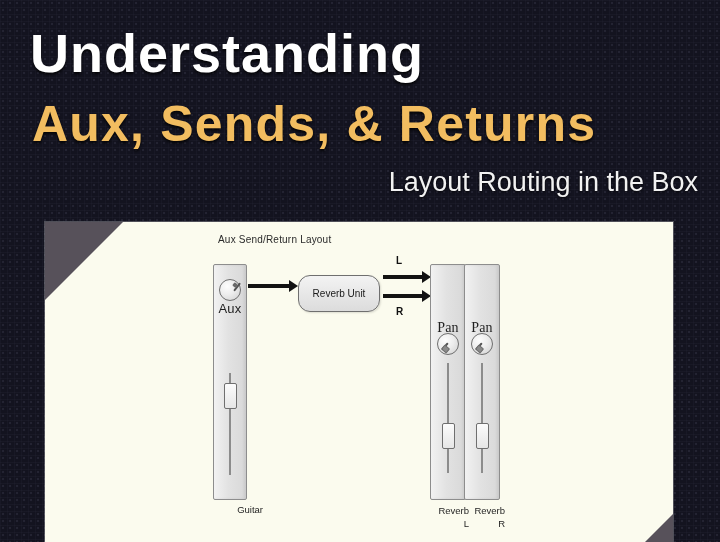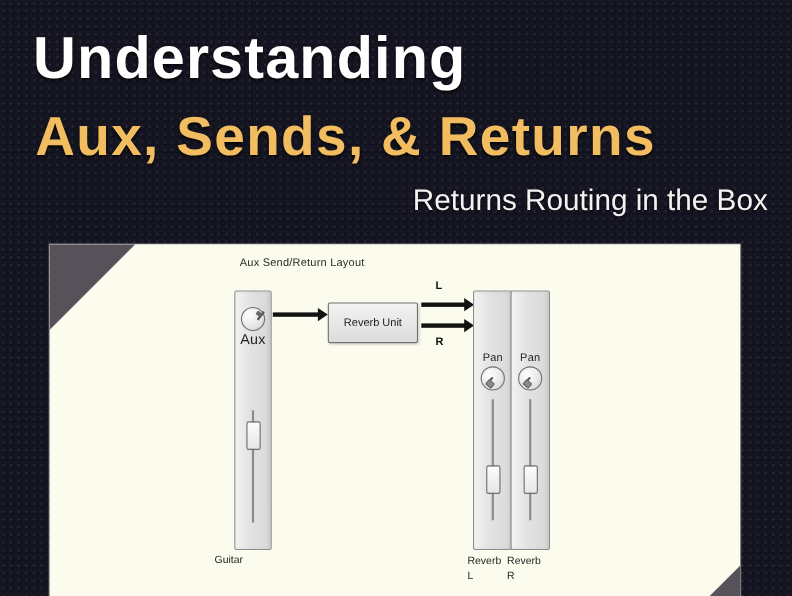--- a/index.html
+++ b/index.html
@@ -110,48 +110,48 @@
     position:absolute;left:4px;top:12px;width:5px;height:4px;
     background:#8a8a8a;border:1px solid #6a6a6a;border-radius:1px;
     transform:rotate(40deg);
   }
 
   .knob-label{
     position:absolute;font-size:13px;color:#1f1f1f;
     text-align:center;white-space:nowrap;letter-spacing:0.2px;
   }
   #label-aux{left:0;top:36px;width:32px;}
-  .label-pan{left:0;top:55px;width:34px;font-size:10px;}
+  .label-pan{left:0;top:55px;width:34px;font-size:14px;font-family:Liberation Serif, serif;}
 
   .fader-track{
     position:absolute;width:1.5px;background:#8c8c8c;
   }
   #track-guitar{left:15px;top:108px;height:102px;}
   .track-ret{left:16px;top:98px;height:110px;}
   .fader-cap{
     position:absolute;width:11px;height:24px;
     background:linear-gradient(to bottom,#fcfcfc,#e6e6e6);
     border:1.2px solid #6f6f6f;border-radius:2px;
   }
   #cap-guitar{left:10px;top:118px;}
   .cap-ret{left:11px;top:158px;}
 
   .strip-label{
     position:absolute;font-size:9.5px;color:#1f1f1f;
-    text-align:left;white-space:nowrap;
+    text-align:right;white-space:nowrap;
   }
   #label-guitar{left:150px;top:282px;width:68px;}
   #label-rev-l{left:380px;top:282px;width:44px;line-height:13px;}
   #label-rev-r{left:416px;top:282px;width:44px;line-height:13px;}
 
   
   #reverb-unit{
     position:absolute;left:253px;top:53px;width:80px;height:35px;
     background:linear-gradient(to bottom,#f3f3f3,#dcdcdc);
-    border:1.3px solid #6f6f6f;border-radius:2px;
+    border:1.3px solid #6f6f6f;border-radius:12px;
     display:flex;align-items:center;justify-content:center;
     box-shadow:1px 1px 2px rgba(0,0,0,0.12);
   }
   #reverb-unit-label{font-size:10px;color:#1a1a1a;white-space:nowrap;}
 
   
   .arrow{position:absolute;height:4px;background:#121212;}
   .arrow:after{
     content:"";position:absolute;right:-8px;top:-4px;
     width:0;height:0;
@@ -171,21 +171,21 @@
 </style>
 </head>
 <body>
 
 <div id="slide">
 
   <div class="ttl" id="title-main">Understanding</div>
 
   <div class="ttl" id="title-sub">Aux, Sends, &amp; Returns</div>
 
-  <div id="title-tag">Returns Routing in the Box</div>
+  <div id="title-tag">Layout Routing in the Box</div>
 
   <div id="panel">
 
     <div class="corner" id="corner-tl"></div>
     <div class="corner" id="corner-br"></div>
 
     <div id="diagram-title">Aux Send/Return Layout</div>
 
     <div class="strip" id="strip-guitar">
       <div class="knob" id="knob-aux">

